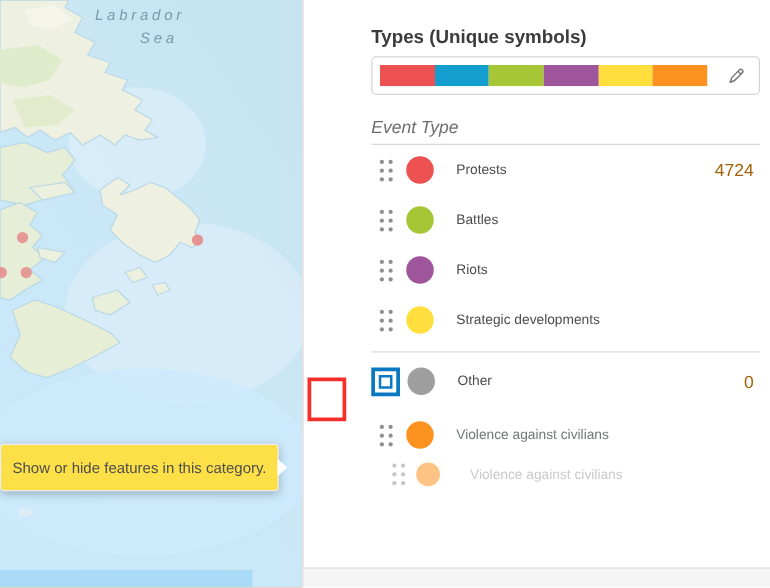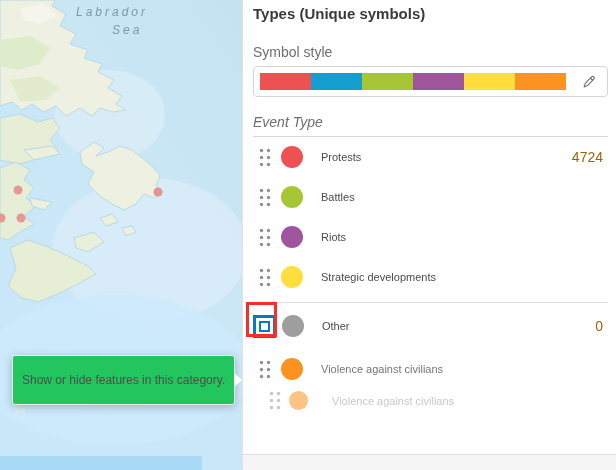--- a/index.html
+++ b/index.html
@@ -5,21 +5,21 @@
   * { margin:0; padding:0; box-sizing:border-box; }
   html,body { width:616px; height:470px; overflow:hidden; }
   body { font-family:"Liberation Sans", sans-serif; background:#fff; position:relative; }
 
   
   .map { position:absolute; left:0; top:0; width:242px; height:470px; z-index:0; background:#c2410c; }
   .map svg { display:block; }
 
   
   .panel { position:absolute; left:242px; top:0; width:374px; height:470px; background:#fff; z-index:1; border-left:1px solid #e2e2e2; }
-  .panel-inner { padding:4px 8px 0 10px; }
+  .panel-inner { padding:20px 8px 0 10px;margin-left:44px; }
   .panel-title { font-size:15px; font-weight:600; color:#3a3a3a; line-height:20px; }
   .field-label { margin-top:20px; font-size:14px; color:#6e6e6e; line-height:17px; }
   .style-box { margin-top:5px; height:31px; border:1px solid #d5d5d5; border-radius:4px; display:flex; align-items:center; padding:0 10px 0 6px; background:#fff; cursor:pointer; }
   .ramp { flex:1; height:17px; display:flex; overflow:hidden; }
   .ramp span { flex:1; }
   .pencil { margin-left:14px; width:17px; height:17px; display:flex; align-items:center; justify-content:center; }
   .list-header { margin-top:16px; font-size:14px; color:#6e6e6e; line-height:18px; padding-bottom:5px; border-bottom:1px solid #d8d8d8;font-style:italic; }
 
   .row { display:flex; align-items:center; height:40px; padding:0 2px 0 6px; }
   .handle { width:12px; height:19px; flex:0 0 auto; cursor:grab; }
@@ -39,21 +39,21 @@
   .row.vac { margin-top:2px; }
 
   .row.ghost { height:23px; padding-left:16px; }
   .row.ghost .handle svg circle { fill:#c6c6c6; }
   .row.ghost .dot { width:19px; height:19px; margin-left:8px; opacity:.55; }
   .row.ghost .lbl { margin-left:24px; color:#c9c9c9; }
 
   .panel-footer { position:absolute; left:0; bottom:0; width:374px; height:16px; background:#f5f5f5; border-top:1px solid #dedede; }
 
   
-  .tooltip { position:absolute; left:12px; top:355px; height:50px; z-index:5; background:#22c55e; border:1px solid #ececec; border-radius:3px; box-shadow:0 2px 8px rgba(0,0,0,.25); display:flex; align-items:center; padding:0 9px; font-size:12px; color:#4e4e4e; white-space:nowrap; }
+  .tooltip { position:absolute; left:0; top:355px; height:38px; z-index:5; background:#fde047; border:1px solid #ececec; border-radius:3px; box-shadow:0 2px 8px rgba(0,0,0,.25); display:flex; align-items:center; padding:0 9px; font-size:12px; color:#4e4e4e; white-space:nowrap; }
   .tooltip::after { content:''; position:absolute; left:100%; top:50%; transform:translateY(-50%); border:7px solid transparent; border-left:8px solid #fff; }
   .highlight-box { position:absolute; left:246px; top:302px; width:31px; height:35px; border:3px solid #f5302c; z-index:6; background:transparent; }
 </style>
 </head>
 <body>
 
 <div class="map">
   <svg width="242" height="470" viewBox="0 0 242 470">
     <defs>
       <linearGradient id="water" x1="1" y1="0" x2="0.25" y2="1">
@@ -101,21 +101,20 @@
     <text x="112" y="34" font-size="12" font-style="italic" letter-spacing="3" fill="#7d98ab">Sea</text>
 
     <rect x="0" y="456" width="202" height="14" fill="#a9daf6"></rect>
   </svg>
 </div>
 
 <aside class="panel">
   <div class="panel-inner">
     <h2 class="panel-title">Types (Unique symbols)</h2>
 
-    <div class="field-label">Symbol style</div>
 
     <div class="style-box">
       <div class="ramp">
         <span style="background-color: rgb(237, 81, 81);"></span>
         <span style="background-color: rgb(20, 158, 206);"></span>
         <span style="background-color: rgb(167, 198, 54);"></span>
         <span style="background-color: rgb(158, 85, 156);"></span>
         <span style="background-color: rgb(255, 222, 62);"></span>
         <span style="background-color: rgb(252, 146, 31);"></span>
       </div>

